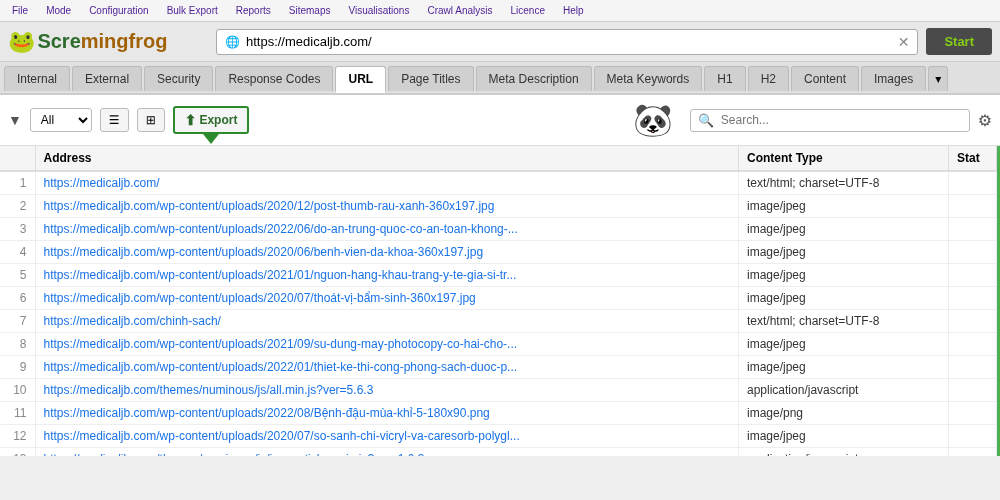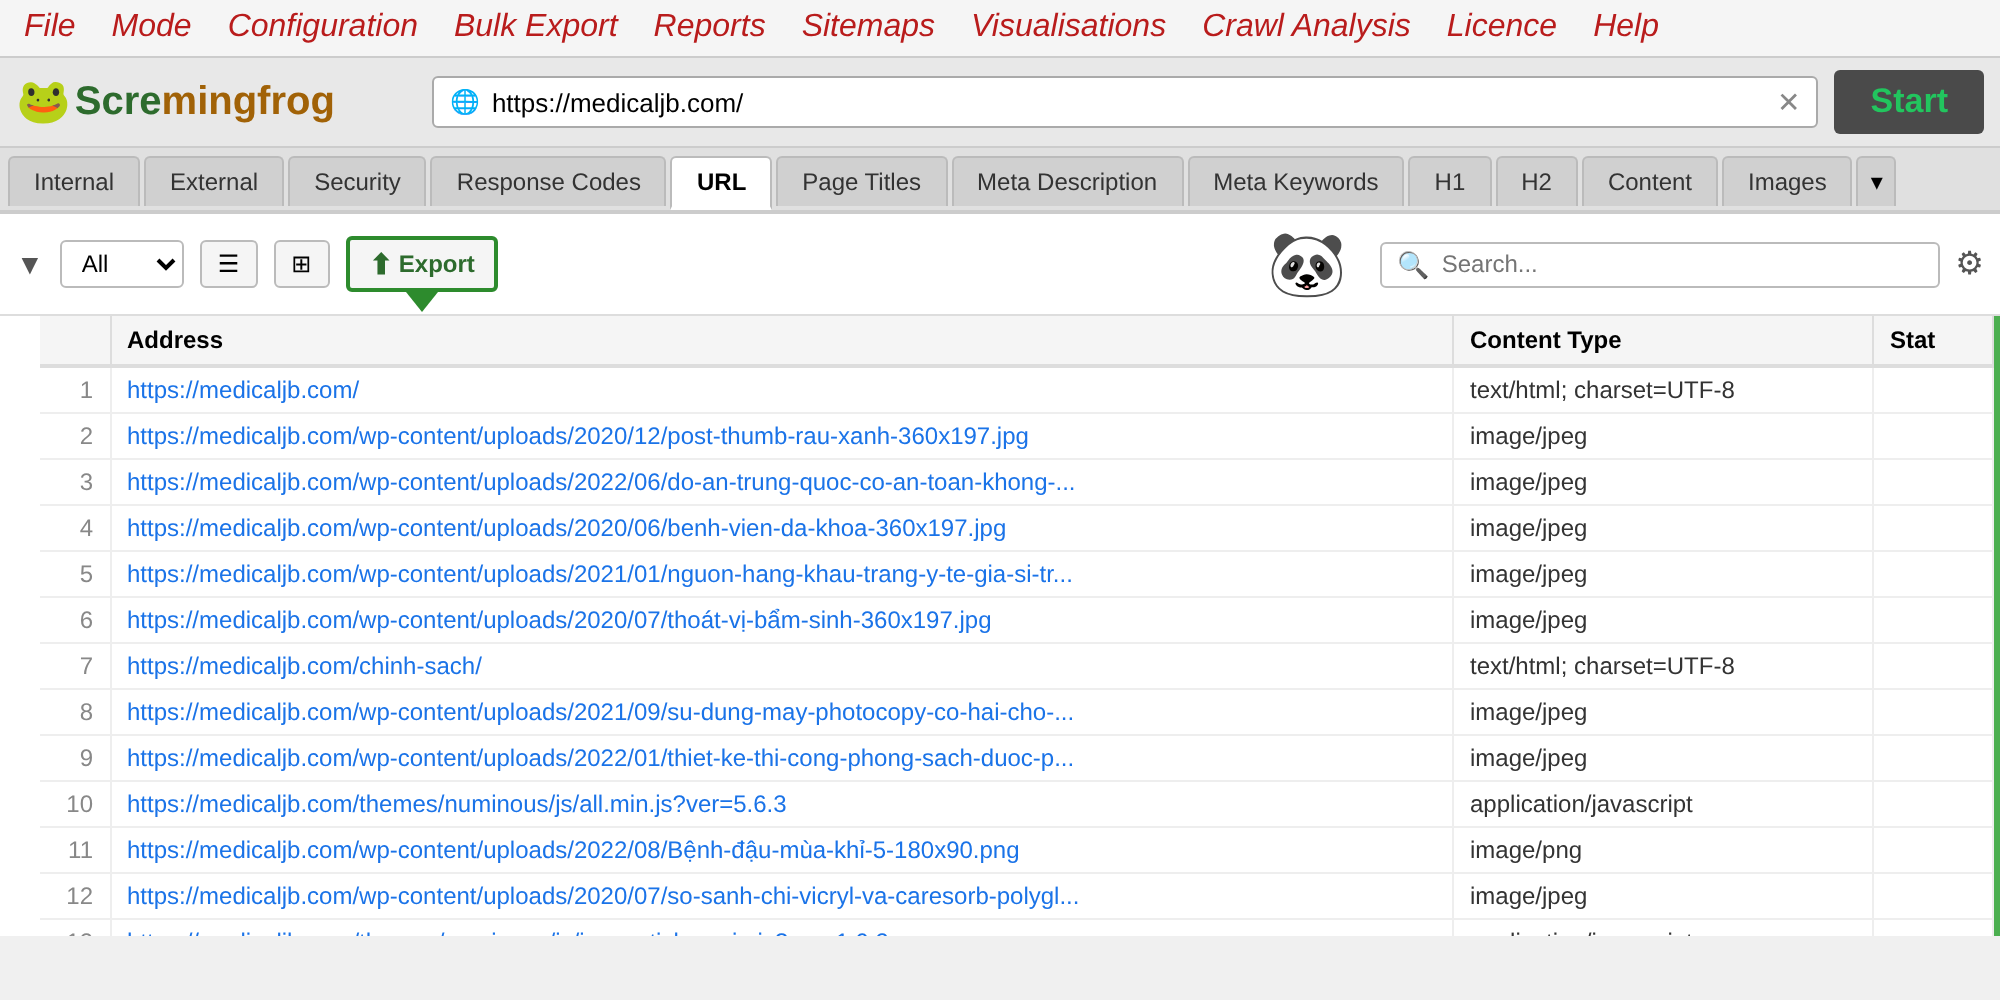--- a/index.html
+++ b/index.html
@@ -1,61 +1,61 @@
 <!DOCTYPE html>
 <html><head>
   <meta charset="utf-8">
   <style>
     * { box-sizing: border-box; margin: 0; padding: 0; }
     body { font-family: Arial, sans-serif; font-size: 12px; background: #f0f0f0; width: 1000px; height: 500px; overflow: hidden; }
 
     
     .menubar { display: flex; background: #f5f5f5; border-bottom: 1px solid #ccc; padding: 2px 4px; gap: 2px; }
-    .menubar-item { padding: 3px 8px; cursor: pointer; font-size: 16px; color: #b91c1c; font-style: italic; }
+    .menubar-item { padding: 3px 8px; cursor: pointer; font-size: 10px; color: #4c1d95; }
 
     
     .header { display: flex; align-items: center; background: #e8e8e8; padding: 6px 8px; gap: 8px; border-bottom: 1px solid #ccc; }
     .logo { display: flex; align-items: center; gap: 2px; font-size: 20px; font-weight: bold; color: #2d6b2d; width: 200px; }
     .url-bar { display: flex; flex: 1; align-items: center; background: white; border: 1px solid #aaa; border-radius: 3px; padding: 4px 8px; gap: 6px; }
     .url-bar input { border: none; outline: none; flex: 1; font-size: 13px; }
     .url-clear { color: #888; cursor: pointer; font-size: 14px; }
-    .start-btn { background: #4a4a4a; color: #22c55e; border: none; padding: 6px 18px; border-radius: 3px; cursor: pointer; font-size: 17px; font-weight: bold; }
+    .start-btn { background: #4a4a4a; color: #84cc16; border: none; padding: 6px 18px; border-radius: 3px; cursor: pointer; font-size: 13px; font-weight: bold; }
 
     
     .tabs { display: flex; background: #e0e0e0; border-bottom: 2px solid #ccc; padding: 0 4px; padding-top: 4px; align-items: flex-start; }
     .tab { padding: 5px 12px; border: 1px solid #bbb; border-bottom: none; border-radius: 3px 3px 0 0; background: #d0d0d0; cursor: pointer; font-size: 12px; color: #333; margin-right: 2px; }
     .tab.active { background: white; border-bottom: 2px solid white; font-weight: bold; color: #000; z-index: 1; }
     .tab-arrow { padding: 5px 6px; border: 1px solid #bbb; border-bottom: none; border-radius: 3px 3px 0 0; background: #d0d0d0; cursor: pointer; }
 
     
     .toolbar { display: flex; align-items: center; background: white; padding: 6px 8px; border-bottom: 1px solid #ddd; gap: 8px; }
     .filter-icon { color: #555; font-size: 14px; }
     .filter-select { border: 1px solid #bbb; border-radius: 3px; padding: 3px 20px 3px 6px; background: white; cursor: pointer; font-size: 12px; appearance: auto; }
     .toolbar-btn { border: 1px solid #bbb; border-radius: 3px; padding: 4px 8px; background: #f5f5f5; cursor: pointer; font-size: 12px; display: flex; align-items: center; gap: 3px; }
     .export-btn { border: 2px solid #2d8b2d; border-radius: 3px; padding: 4px 10px; background: #f5f5f5; cursor: pointer; font-size: 12px; display: flex; align-items: center; gap: 3px; color: #2d6b2d; font-weight: bold; position: relative; }
     .toolbar-spacer { flex: 1; }
     .search-box { display: flex; align-items: center; border: 1px solid #bbb; border-radius: 3px; padding: 3px 8px; background: white; gap: 6px; width: 280px; }
     .search-box input { border: none; outline: none; flex: 1; font-size: 12px; }
     .search-icon { color: #888; font-size: 13px; }
     .filter-settings { color: #555; cursor: pointer; font-size: 16px; }
 
     
-    .table-container { background: white; overflow-y: auto; height: calc(500px - 190px); border-right: 3px solid #4caf50; padding-left: 20px; }
+    .table-container { background: white; overflow-y: auto; height: calc(500px - 190px); border-right: 3px solid #4caf50; }
     table { width: 100%; border-collapse: collapse; }
     thead th { background: #f5f5f5; border-bottom: 2px solid #ddd; border-right: 1px solid #ddd; padding: 5px 8px; text-align: left; font-size: 12px; font-weight: bold; position: sticky; top: 0; }
     tbody tr { border-bottom: 1px solid #eee; }
     tbody td { padding: 4px 8px; font-size: 12px; border-right: 1px solid #eee; }
     td.num { color: #888; text-align: right; width: 30px; }
     td.url a { color: #1a73e8; text-decoration: none; }
     td.content-type { color: #333; min-width: 200px; margin-top: 44px; }
     td.status { color: #333; }
     .col-num { width: 35px; }
     .col-addr { }
     .col-ct { width: 210px; }
-    .col-status { width: 60px; }
+    .col-status { width: 48px; }
   </style>
 </head>
 <body>
 
 <div class="menubar">
   <span class="menubar-item">File</span>
   <span class="menubar-item">Mode</span>
   <span class="menubar-item">Configuration</span>
   <span class="menubar-item">Bulk Export</span>
   <span class="menubar-item">Reports</span>

